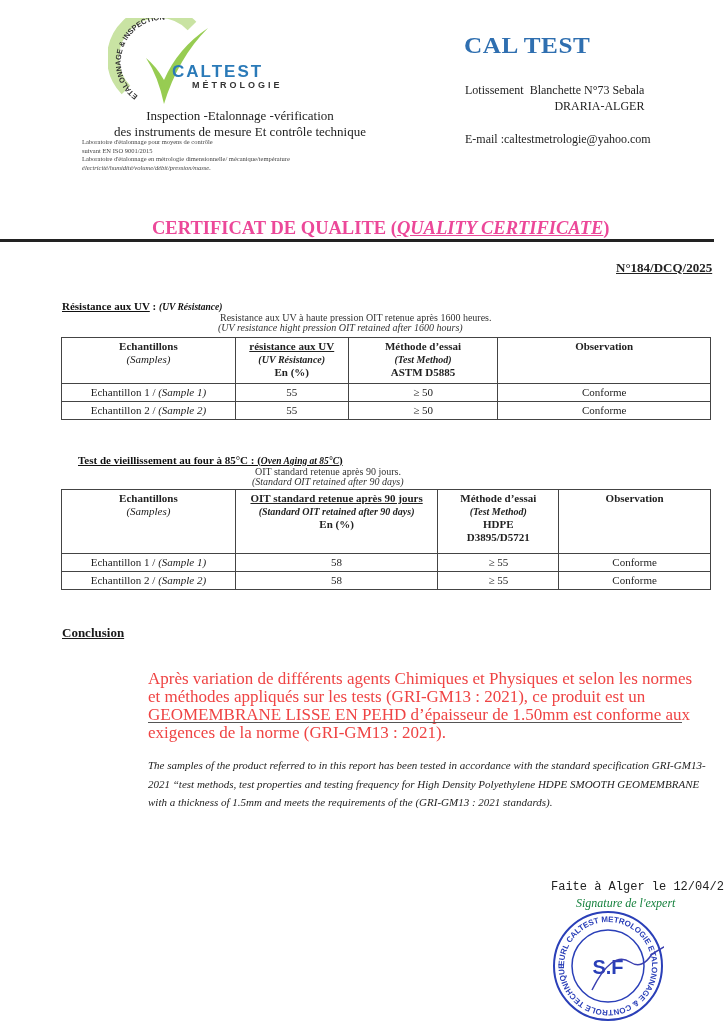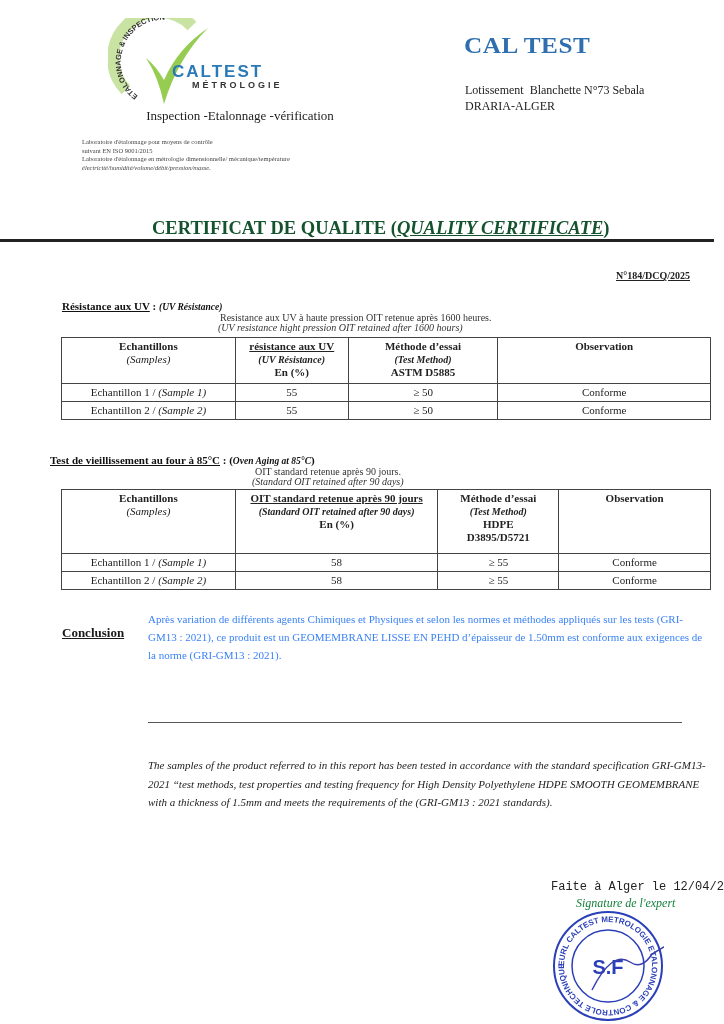--- a/index.html
+++ b/index.html
@@ -13,46 +13,46 @@
                 font-size: 17px; letter-spacing: 2px; color: #2a7ab8; }
   .logo-sub { left: 192px; top: 80px; font-family: "Liberation Sans", sans-serif; font-weight: bold;
               font-size: 9px; letter-spacing: 3px; color: #333; }
 
   .tagline { left: 100px; top: 108px; width: 280px; text-align: center; font-size: 13px; line-height: 16px; color: #222; }
   .tagline .l2 { display:block; margin-left: 0px; }
   .lab-lines { left: 82px; top: 138px; font-size: 6.5px; line-height: 8.5px; color: #444; }
 
   .brand-right { left: 464px; top: 32px; font-family: "Liberation Serif", serif; font-weight: bold;
                  font-size: 24px; color: #2f6fb0; letter-spacing: 0.5px; transform: scaleX(1.05); transform-origin: left; }
-  .address { left: 465px; top: 82px; font-size: 12px; line-height: 16px; color: #222; }
+  .address { left: 465px; top: 82px; font-size: 12px; line-height: 16px; color: #222; text-align: right; }
   .contact { left: 465px; top: 131px; font-size: 12px; line-height: 16px; color: #222; white-space: nowrap; }
 
-  .cert-title { left: 152px; top: 218px; font-size: 18.5px; font-weight: bold; color: #14532d; white-space: nowrap; }
+  .cert-title { left: 152px; top: 218px; font-size: 18.5px; font-weight: bold; color: #ec4899; white-space: nowrap; }
   .cert-title i { font-style: italic; }
   .title-rule { left: 0px; top: 239px; width: 714px; height: 3px; background: #222; }
 
-  .cert-no { left: 616px; top: 270px; font-size: 10px; font-weight: bold; text-decoration: underline; color: #222; }
+  .cert-no { left: 616px; top: 260px; font-size: 13px; font-weight: bold; text-decoration: underline; color: #222; }
 
   .section-head { font-size: 11px; color: #111; white-space: nowrap; }
   .section-head .u { font-weight: bold; text-decoration: underline; }
   .section-head .it { font-style: italic; font-weight: bold; font-size: 9.5px; }
   .sub-note { font-size: 10px; line-height: 10px; color: #333; white-space: nowrap; }
   .sub-note .it { font-style: italic; }
 
   table.cert { position: absolute; border-collapse: collapse; font-size: 11px; color: #222; }
   table.cert td, table.cert th { border: 1.2px solid #444; text-align: center; padding: 0 4px; font-weight: normal; }
   table.cert th { vertical-align: top; line-height: 13px; padding-top: 2px; }
   table.cert .b { font-weight: bold; }
   table.cert .bu { font-weight: bold; text-decoration: underline; }
   table.cert .it { font-style: italic; }
   table.cert .bi { font-style: italic; font-weight: bold; font-size: 10px; }
   table.cert td { height: 17px; line-height: 15px; }
 
   .conclusion-head { left: 62px; top: 625px; font-size: 13px; font-weight: bold; text-decoration: underline; }
-  .conclusion-fr { left: 148px; top: 610px; width: 560px; font-size: 11px; line-height: 18px; color: #3b82f6; }
+  .conclusion-fr { left: 148px; top: 670px; width: 560px; font-size: 17px; line-height: 18px; color: #ef4444; }
   .divider { left: 148px; top: 722px; width: 534px; height: 1px; background: #555; }
   .conclusion-en { left: 148px; top: 756px; width: 570px; font-size: 11px; line-height: 18.5px; font-style: italic; color: #222; }
 
   .place-date { left: 551px; top: 880px; font-size: 12px; color: #222; white-space: nowrap; font-family: Liberation Mono, monospace; }
   .sig-label { left: 576px; top: 896px; font-size: 12px; font-style: italic; color: #15803d; white-space: nowrap; }
   .stamp { left: 552px; top: 910px; width: 112px; height: 112px; }
 </style>
 </head>
 <body>
 
@@ -64,34 +64,36 @@
   <text font-family="Liberation Sans, sans-serif" font-size="7.5" font-weight="bold" fill="#333">
     <textPath href="#ringPath">ETALONNAGE &amp; INSPECTION</textPath>
   </text>
   <path d="M 38 40 Q 50 58 56 86 Q 70 40 100 10 Q 70 30 56 62 Q 48 48 38 40 Z" fill="#8cc63f" opacity="0.9"></path>
 </svg>
 <div class="abs logo-brand">CALTEST</div>
 <div class="abs logo-sub">MÉTROLOGIE</div>
 
 <div class="abs tagline">
   <span>Inspection -Etalonnage -vérification</span><br>
+  <span class="l2">des instruments de mesure Et contrôle technique</span>
 </div>
 <div class="abs lab-lines">
   <div>Laboratoire d'étalonnage pour moyens de contrôle</div>
   <div>suivant EN ISO 9001/2015</div>
   <div>Laboratoire d'étalonnage en métrologie dimensionnelle/ mécanique/température</div>
   <div style="font-style:italic">électricité/humidité/volume/débit/pression/masse.</div>
 </div>
 
 <div class="abs brand-right">CAL TEST</div>
 <div class="abs address">
   <div style="white-space:pre">Lotissement  Blanchette N°73 Sebala</div>
   <div>DRARIA-ALGER</div>
 </div>
 <div class="abs contact">
+  <div>E-mail :caltestmetrologie@yahoo.com</div>
 </div>
 
 <div class="abs cert-title">
   <span>CERTIFICAT DE QUALITE (</span><i><u>QUALITY CERTIFICATE</u></i><span>)</span>
 </div>
 <div class="abs title-rule"></div>
 <div class="abs cert-no">N°184/DCQ/2025</div>
 
 <div class="abs section-head" style="left:62px; top:300px;">
   <span class="u">Résistance aux UV</span><span style="white-space:pre;font-weight:bold"> : </span><span class="it">(UV Résistance)</span>
@@ -136,21 +138,21 @@
   </tr>
   <tr>
     <td><span style="white-space:pre">Echantillon 2 / </span><span class="it">(Sample 2)</span></td>
     <td>55</td>
     <td>≥ 50</td>
     <td>Conforme</td>
   </tr>
 </tbody>
   </table>
 
-<div class="abs section-head" style="left:50px; top:454px;">
+<div class="abs section-head" style="left:78px; top:454px;text-decoration:underline;">
   <span class="u">Test de vieillissement au four à 85°C</span><span style="white-space:pre;font-weight:bold"> : (</span><span class="it">Oven Aging at 85°C</span><span style="font-weight:bold">)</span>
 </div>
 <div class="abs sub-note" style="left:255px; top:467px;">
   <div>OIT standard retenue après 90 jours.</div>
   <div class="it" style="margin-left:-3px">(Standard OIT retained after 90 days)</div>
 </div>
 
 <table class="cert" style="left:61px; top:489px; width:650px;">
   <colgroup>
       <col style="width:174px">

